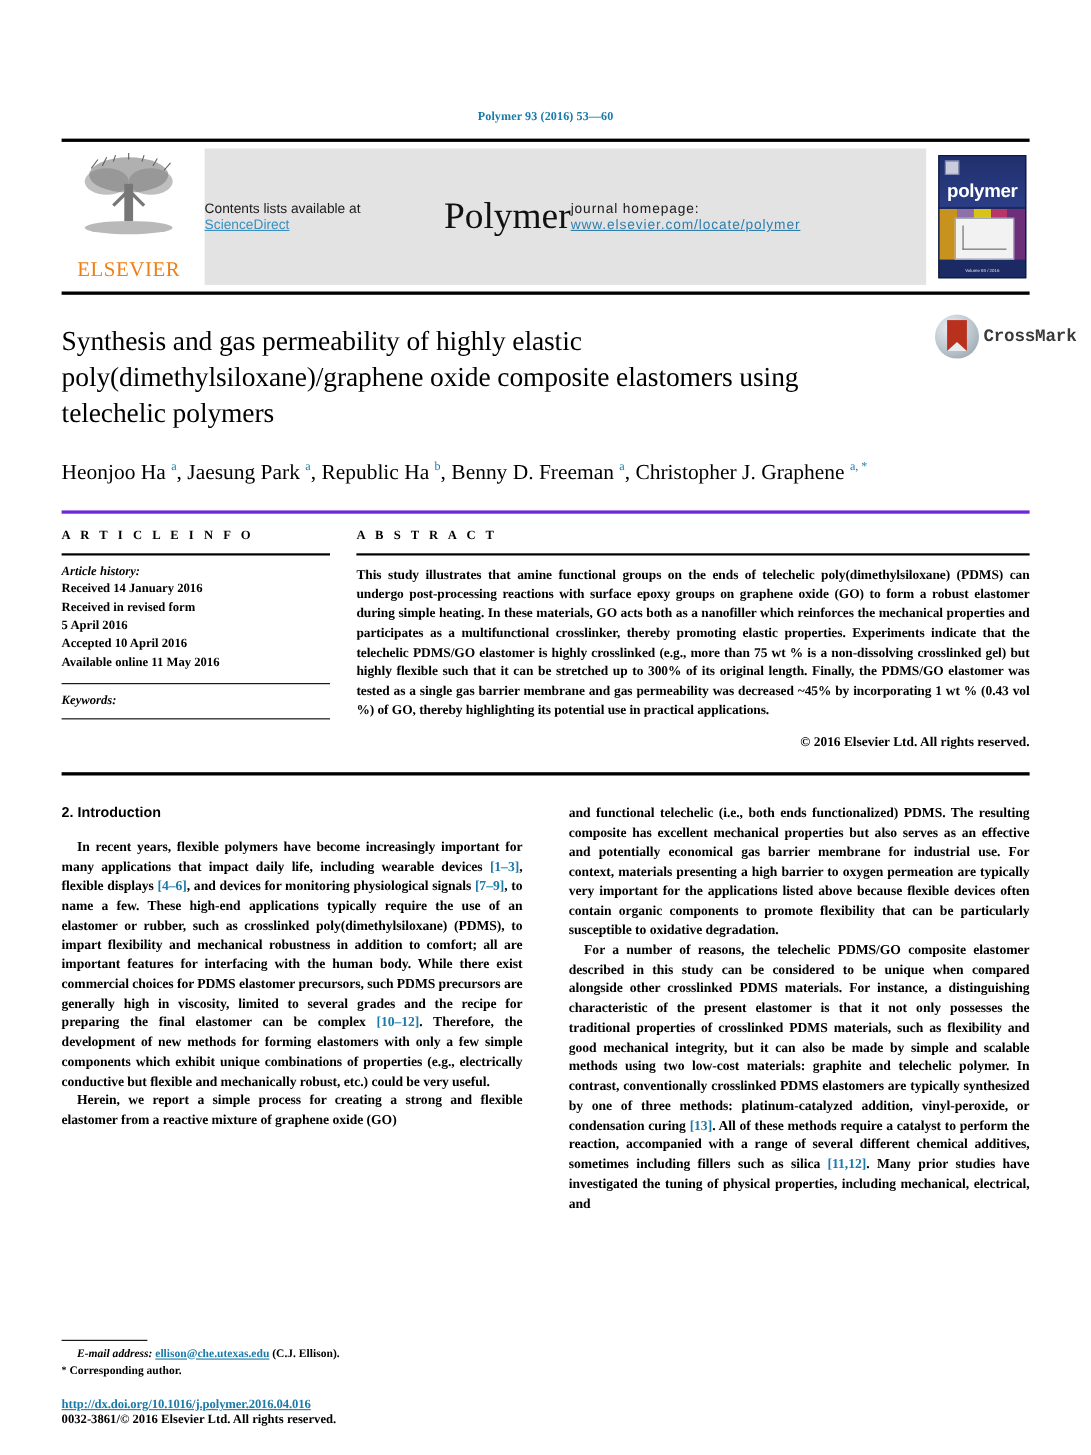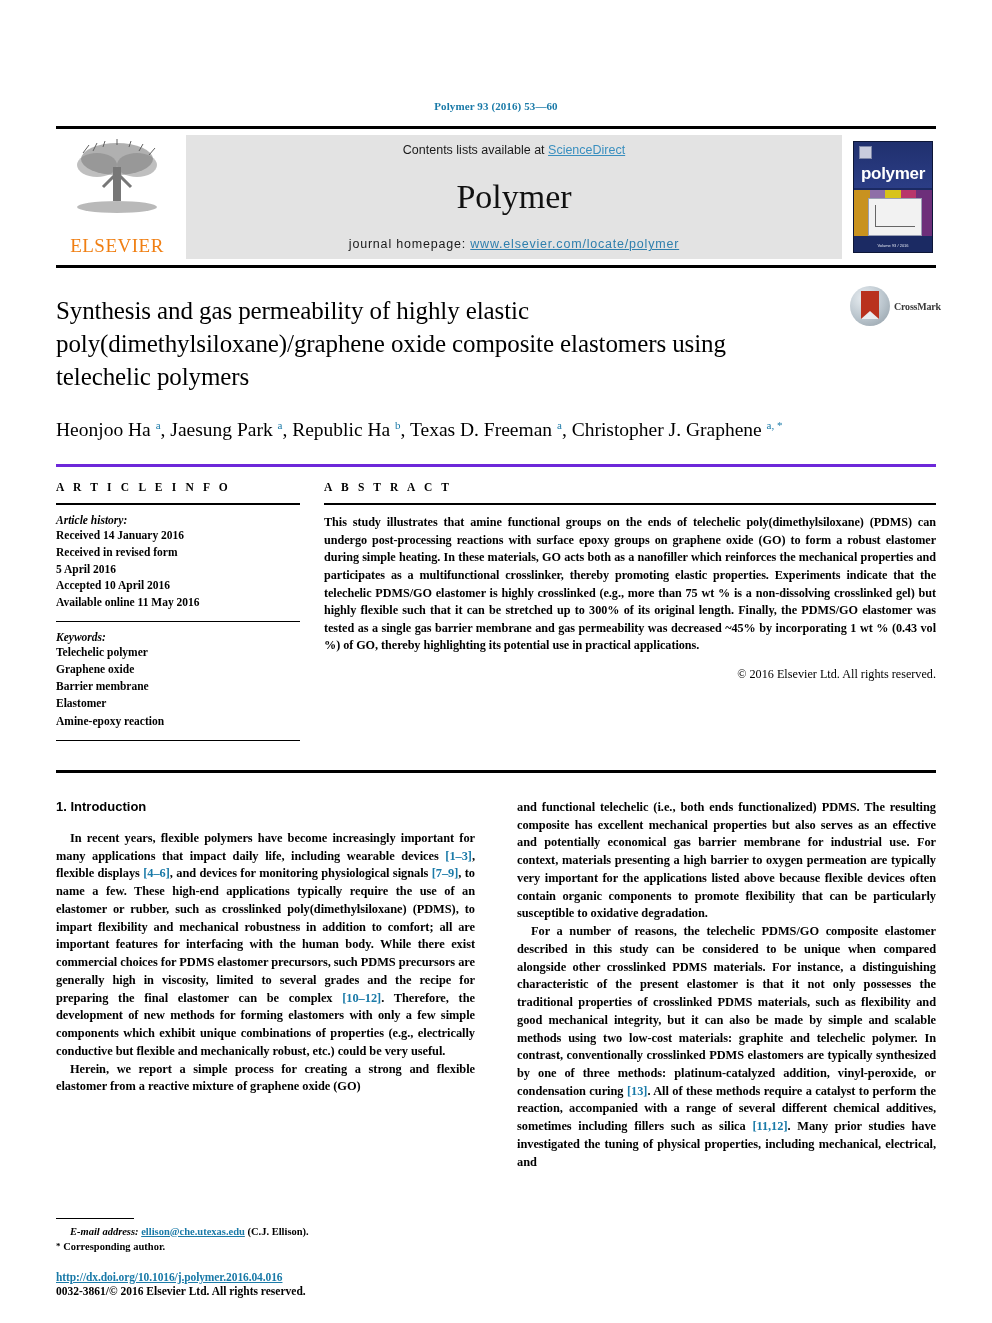--- a/index.html
+++ b/index.html
@@ -61,21 +61,21 @@
     font-family: "Liberation Serif", serif;
     font-size: 19px;
     letter-spacing: .5px;
     color: #f07f13;
     font-weight: normal;
   }
   .center-band {
     flex: 1 1 auto;
     background: #e3e3e3;
     display: flex;
-    flex-direction: column;
+    flex-direction: row;
     justify-content: space-between;
     align-items: center;
     padding: 8px 0 8px 0;
     margin: 0 8px;
   }
   .contents-line {
     font-size: 12.5px;
     font-family: "Liberation Sans", sans-serif;
     color: #1a1a1a;
   }
@@ -200,23 +200,23 @@
   .cm-book::after {
     content: "";
     position: absolute;
     left: 0; bottom: 0;
     width: 0; height: 0;
     border-left: 9px solid transparent;
     border-right: 9px solid transparent;
     border-bottom: 8px solid #e8ecef;
   }
   .cm-text {
-    font-family: Liberation Serif, serif;
-    font-weight: bold;
-    font-size: 10px;
+    font-family: Liberation Mono, monospace;
+    font-weight: bold;
+    font-size: 16px;
     color: #3a3a3a;
     margin-left: 4px;
     letter-spacing: -.2px;
   }
   h1.article-title {
     font-family: "Liberation Serif", serif;
     font-weight: normal;
     font-size: 25px;
     line-height: 1.32;
     margin: 0 110px 0 0;
@@ -298,21 +298,21 @@
   .abstract-body {
     font-size: 12.2px;
     line-height: 1.44;
     text-align: justify;
     font-weight: bold;
     letter-spacing: -.05px;
   }
   .copyright {
     text-align: right;
     font-size: 12.2px;
-    font-weight: normal;
+    font-weight: bold;
     margin-top: 12px;
   }
 
   
   .body-wrap {
     margin: 0 56px;
     border-top: 3px solid #000;
     margin-top: 20px;
     padding-top: 26px;
     display: flex;
@@ -437,58 +437,51 @@
   </div>
 
   <div class="title-block">
     <div class="crossmark">
       <div class="cm-badge">
           <div class="cm-book"></div>
         </div>
       <div class="cm-text">CrossMark</div>
     </div>
     <h1 class="article-title">Synthesis and gas permeability of highly elastic poly(dimethylsiloxane)/graphene oxide composite elastomers using telechelic polymers</h1>
-    <div class="authors"><span>Heonjoo Ha </span><sup>a</sup>, <span>Jaesung Park </span><sup>a</sup>, <span>Republic Ha </span><sup>b</sup>, <span>Texas D. Freeman </span><sup>a</sup>, <span>Christopher J. Graphene </span><sup>a, *</sup></div>
+    <div class="authors"><span>Heonjoo Ha </span><sup>a</sup>, <span>Jaesung Park </span><sup>a</sup>, <span>Republic Ha </span><sup>b</sup>, <span>Benny D. Freeman </span><sup>a</sup>, <span>Christopher J. Graphene </span><sup>a, *</sup></div>
   </div>
 
   <div class="info-abstract">
     <div class="col-info">
       <div class="section-kicker">A R T I C L E  I N F O</div>
       <div class="rule"></div>
       <div class="meta-head">Article history:</div>
       <div>
           <div class="meta-line">Received 14 January 2016</div>
           <div class="meta-line">Received in revised form</div>
           <div class="meta-line">5 April 2016</div>
           <div class="meta-line">Accepted 10 April 2016</div>
           <div class="meta-line">Available online 11 May 2016</div>
         </div>
       <div class="rule-thin"></div>
       <div class="meta-head">Keywords:</div>
-      <div>
-          <div class="kw-line">Telechelic polymer</div>
-          <div class="kw-line">Graphene oxide</div>
-          <div class="kw-line">Barrier membrane</div>
-          <div class="kw-line">Elastomer</div>
-          <div class="kw-line">Amine-epoxy reaction</div>
-        </div>
       <div class="rule-thin"></div>
     </div>
 
     <div class="col-abstract">
       <div class="section-kicker">A B S T R A C T</div>
       <div class="rule"></div>
       <div class="abstract-body">This study illustrates that amine functional groups on the ends of telechelic poly(dimethylsiloxane) (PDMS) can undergo post-processing reactions with surface epoxy groups on graphene oxide (GO) to form a robust elastomer during simple heating. In these materials, GO acts both as a nanofiller which reinforces the mechanical properties and participates as a multifunctional crosslinker, thereby promoting elastic properties. Experiments indicate that the telechelic PDMS/GO elastomer is highly crosslinked (e.g., more than 75 wt % is a non-dissolving crosslinked gel) but highly flexible such that it can be stretched up to 300% of its original length. Finally, the PDMS/GO elastomer was tested as a single gas barrier membrane and gas permeability was decreased ~45% by incorporating 1 wt % (0.43 vol %) of GO, thereby highlighting its potential use in practical applications.</div>
       <div class="copyright">© 2016 Elsevier Ltd. All rights reserved.</div>
     </div>
   </div>
 
   <div class="body-wrap">
     <div class="body-col">
-      <h2 class="sec-title">1. Introduction</h2>
+      <h2 class="sec-title">2. Introduction</h2>
       <div>
           <p class="body-p first-p">In recent years, flexible polymers have become increasingly important for many applications that impact daily life, including wearable devices <a class="cite" href="#">[1–3]</a>, flexible displays <a class="cite" href="#">[4–6]</a>, and devices for monitoring physiological signals <a class="cite" href="#">[7–9]</a>, to name a few. These high-end applications typically require the use of an elastomer or rubber, such as crosslinked poly(dimethylsiloxane) (PDMS), to impart flexibility and mechanical robustness in addition to comfort; all are important features for interfacing with the human body. While there exist commercial choices for PDMS elastomer precursors, such PDMS precursors are generally high in viscosity, limited to several grades and the recipe for preparing the final elastomer can be complex <a class="cite" href="#">[10–12]</a>. Therefore, the development of new methods for forming elastomers with only a few simple components which exhibit unique combinations of properties (e.g., electrically conductive but flexible and mechanically robust, etc.) could be very useful.</p>
           <p class="body-p">Herein, we report a simple process for creating a strong and flexible elastomer from a reactive mixture of graphene oxide (GO)</p>
         </div>
     </div>
     <div class="body-col">
       <div>
           <p class="body-p">and functional telechelic (i.e., both ends functionalized) PDMS. The resulting composite has excellent mechanical properties but also serves as an effective and potentially economical gas barrier membrane for industrial use. For context, materials presenting a high barrier to oxygen permeation are typically very important for the applications listed above because flexible devices often contain organic components to promote flexibility that can be particularly susceptible to oxidative degradation.</p>
           <p class="body-p">For a number of reasons, the telechelic PDMS/GO composite elastomer described in this study can be considered to be unique when compared alongside other crosslinked PDMS materials. For instance, a distinguishing characteristic of the present elastomer is that it not only possesses the traditional properties of crosslinked PDMS materials, such as flexibility and good mechanical integrity, but it can also be made by simple and scalable methods using two low-cost materials: graphite and telechelic polymer. In contrast, conventionally crosslinked PDMS elastomers are typically synthesized by one of three methods: platinum-catalyzed addition, vinyl-peroxide, or condensation curing <a class="cite" href="#">[13]</a>. All of these methods require a catalyst to perform the reaction, accompanied with a range of several different chemical additives, sometimes including fillers such as silica <a class="cite" href="#">[11,12]</a>. Many prior studies have investigated the tuning of physical properties, including mechanical, electrical, and</p>
         </div>

